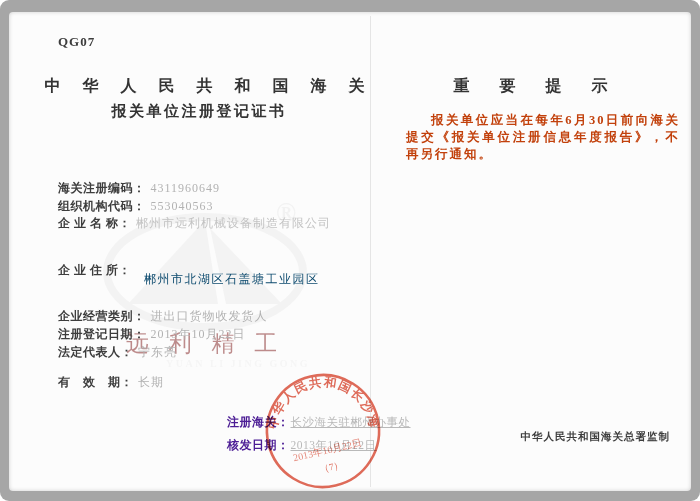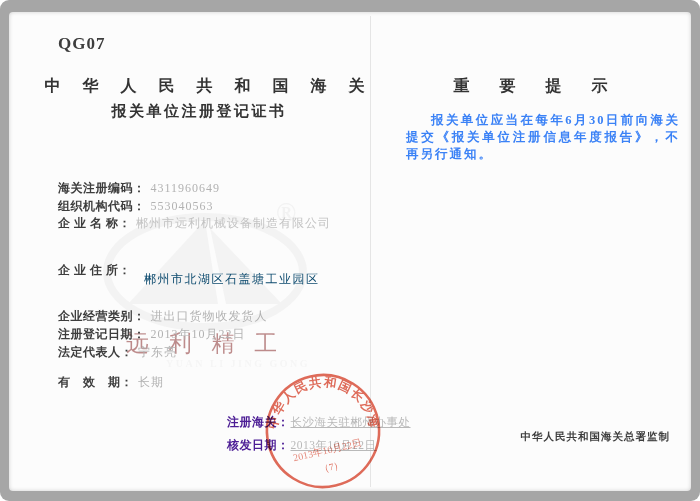--- a/index.html
+++ b/index.html
@@ -4,21 +4,21 @@
 <style>
   html,body{margin:0;padding:0;background:#ffffff;}
   *{box-sizing:border-box;}
   .stage{position:relative;width:700px;height:501px;font-family:"Liberation Serif","DejaVu Serif",serif;overflow:hidden;}
   .frame{position:absolute;inset:0;background:#a6a6a6;border-radius:9px;}
   .paper{position:absolute;left:9px;top:12px;width:682px;height:479px;background:#fcfcfc;border-radius:4px;box-shadow:inset 0 0 4px rgba(0,0,0,.18);}
   .seam{position:absolute;left:361px;top:4px;bottom:4px;width:1px;background:#e5e5e5;}
 
   
   .left-page{position:absolute;left:0;top:0;width:380px;height:479px;}
-  .form-code{position:absolute;left:49px;top:22px;font-weight:bold;font-size:17px;letter-spacing:1px;color:#3d3d3d;}
+  .form-code{position:absolute;left:49px;top:22px;font-weight:bold;font-size:13px;letter-spacing:1px;color:#3d3d3d;}
   .title1{position:absolute;left:0;top:64px;width:380px;text-align:center;font-weight:bold;font-size:16px;letter-spacing:9px;color:#333;white-space:nowrap;padding-left:20px;}
   .title2{position:absolute;left:0;top:90px;width:380px;text-align:center;font-weight:bold;font-size:15px;letter-spacing:2.5px;color:#333;}
   .frow{position:absolute;left:49px;white-space:nowrap;z-index:2;}
   .frow .lbl{font-weight:bold;font-size:12px;color:#3d3d3d;letter-spacing:.5px;}
   .frow .val{font-size:12px;color:#b2b2b2;margin-left:5px;letter-spacing:1px;}
   .addr-val{position:absolute;left:135px;font-size:12px;color:#0c4a6e;letter-spacing:1.5px;z-index:2;white-space:nowrap;}
   .issue .lbl{font-weight:bold;font-size:12px;color:#4c1d95;}
   .issue{left:218px;}
   .issue .val{font-size:11.5px;color:#b9b9b9;margin-left:1px;letter-spacing:.5px;text-decoration:underline;}
 
@@ -28,21 +28,21 @@
   
   .wm{position:absolute;pointer-events:none;z-index:1;}
   .wm .brand-cn{position:absolute;left:0;top:116px;width:210px;text-align:center;font-weight:normal;font-size:23px;letter-spacing:7px;color:#7f1d1d;white-space:nowrap;}
   .wm .brand-en{position:absolute;left:0;top:146px;width:210px;text-align:right;font-weight:bold;font-size:10px;letter-spacing:2.5px;color:#efefef;white-space:nowrap;}
   .wm .rmark{position:absolute;left:176px;top:-14px;font-size:27px;color:#e9e9e9;font-weight:bold;}
   .wm-left{left:91px;top:200px;width:210px;height:170px;opacity:.5;}
 
   
   .right-page{position:absolute;left:361px;top:0;width:260px;height:479px;}
   .notice-title{position:absolute;left:0;top:64px;width:321px;text-align:center;font-weight:bold;font-size:16px;letter-spacing:13px;color:#333;white-space:nowrap;text-indent:13px;}
-  .notice-body{position:absolute;left:36px;top:100px;width:274px;font-weight:bold;font-size:12.5px;line-height:17px;letter-spacing:2px;color:#3b82f6;text-align:justify;text-indent:2em;}
+  .notice-body{position:absolute;left:36px;top:100px;width:274px;font-weight:bold;font-size:12.5px;line-height:17px;letter-spacing:2px;color:#c2410c;text-align:justify;text-indent:2em;}
   .footer-note{position:absolute;left:0px;top:418px;width:300px;text-align:right;font-weight:bold;font-size:10.5px;letter-spacing:1px;color:#3d3d3d;}
 </style>
 </head>
 <body>
 
 <div class="stage">
   <div class="frame"></div>
   <div class="paper">
     <div class="seam"></div>
 

